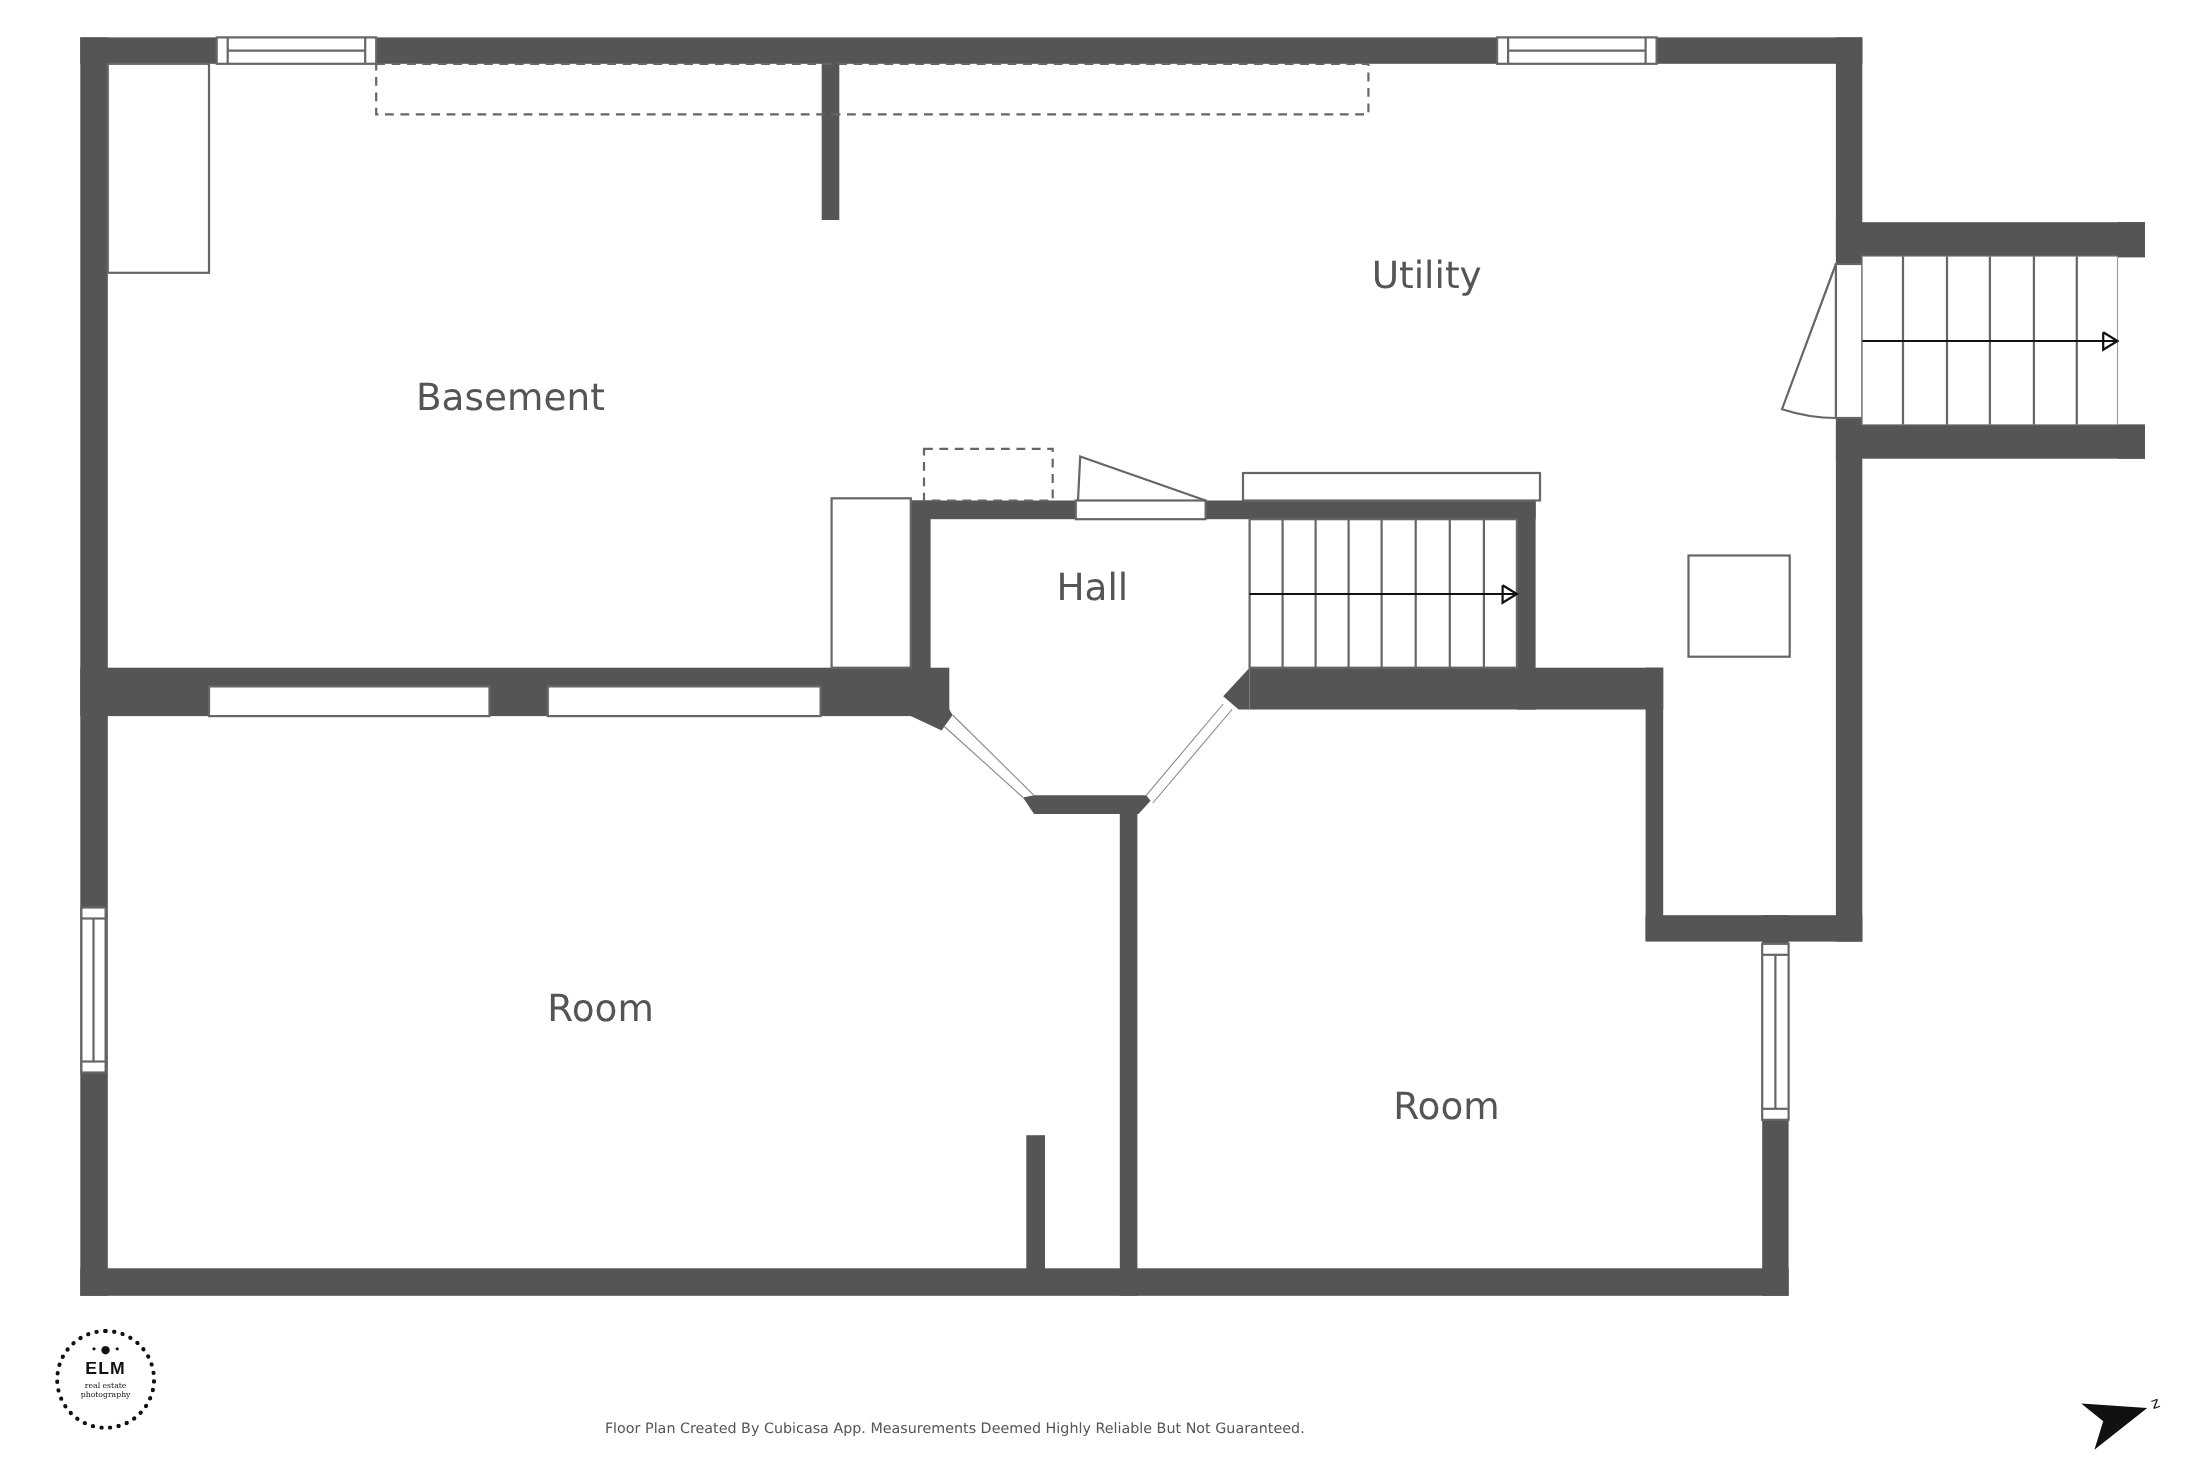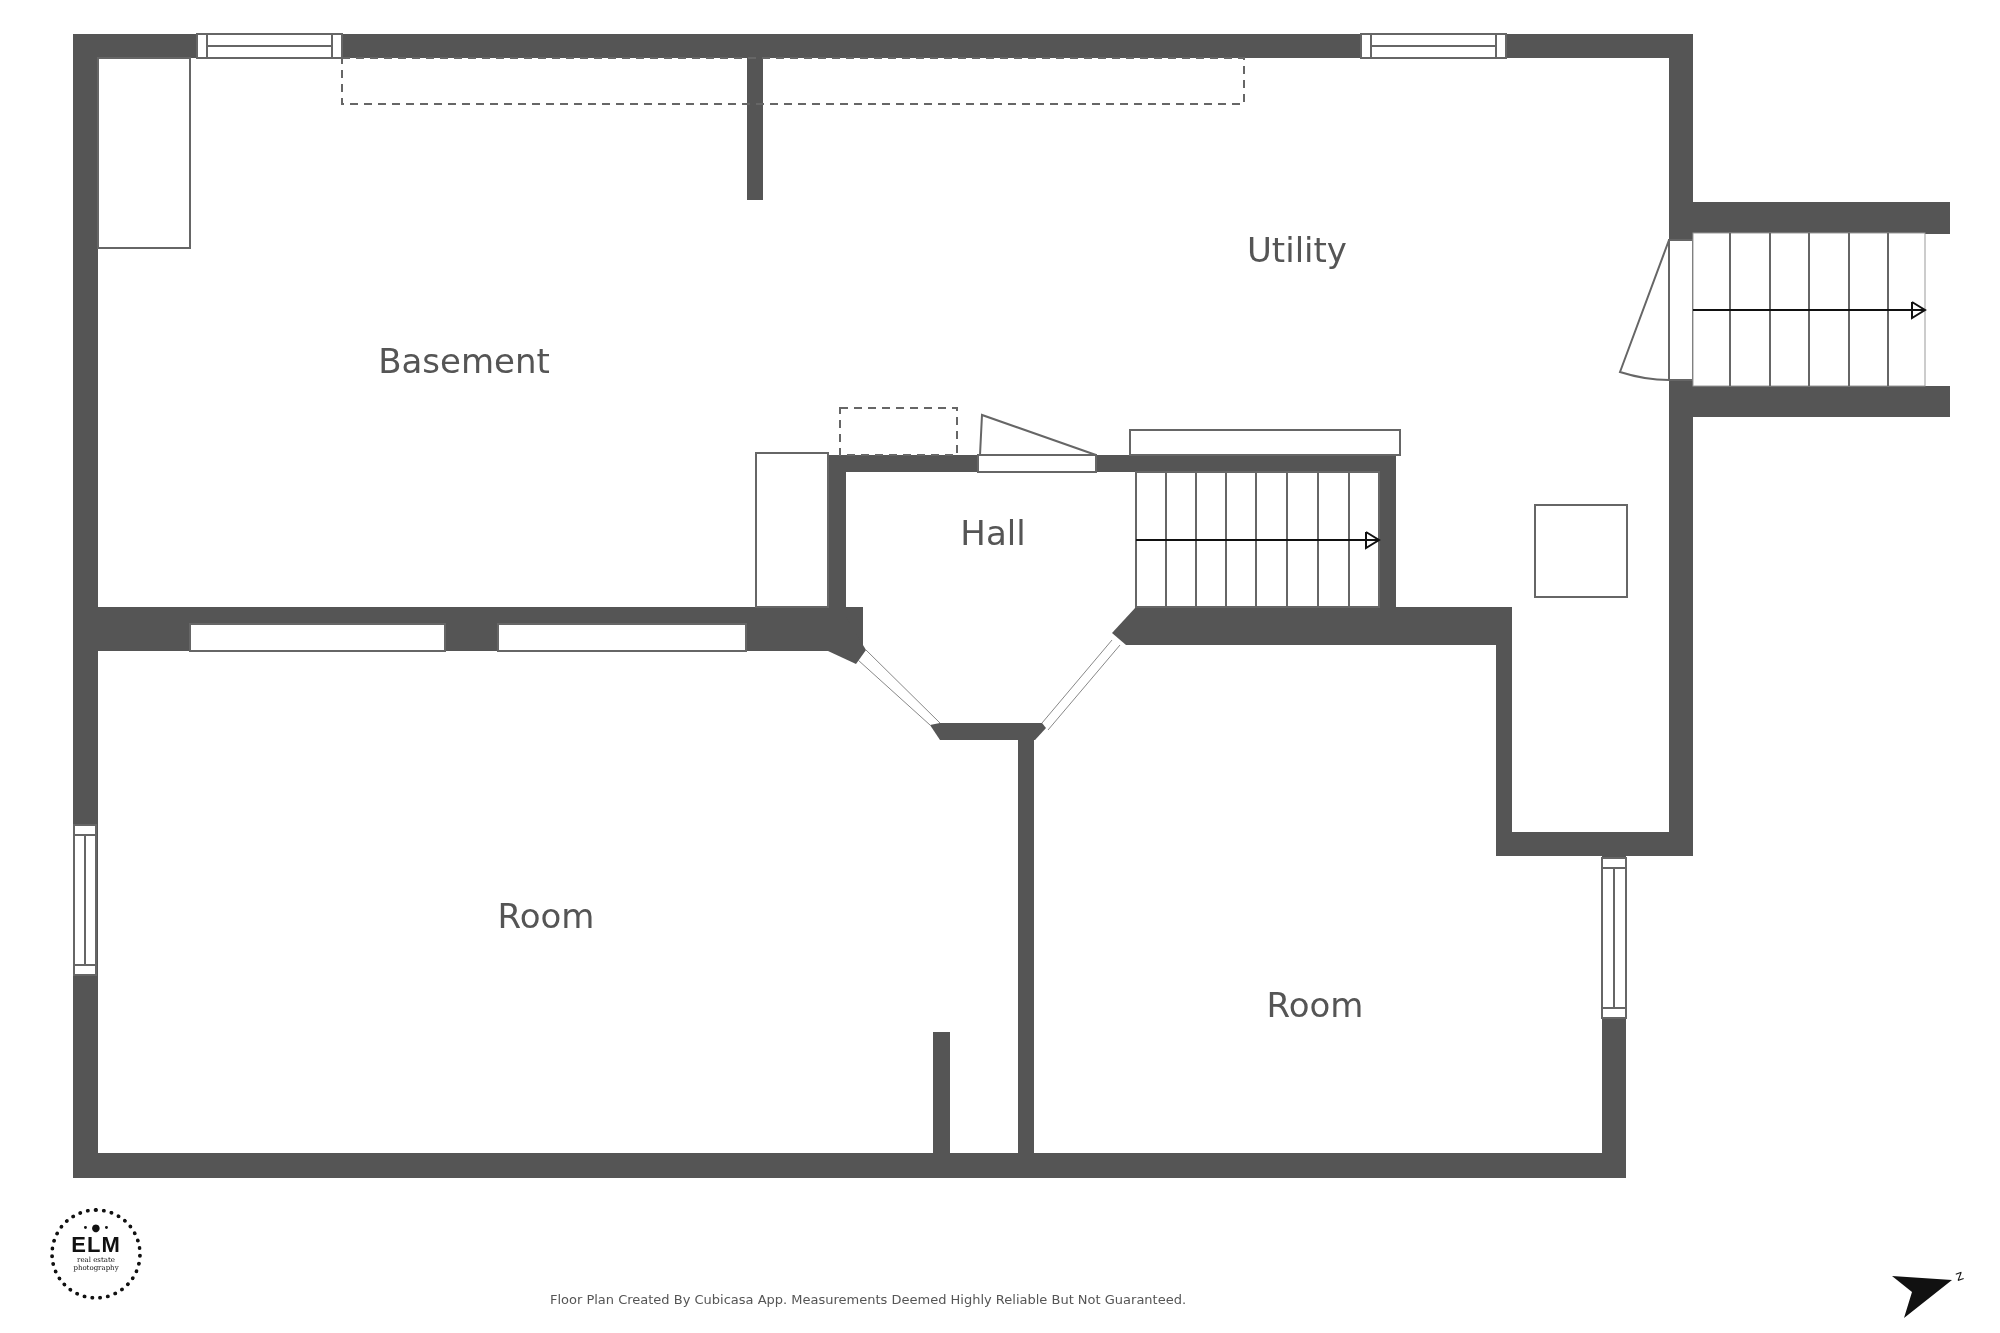--- a/index.html
+++ b/index.html
@@ -6,21 +6,21 @@
   body{width:2000px;height:1333px;position:relative;overflow:hidden;font-family:"DejaVu Sans","Liberation Sans",sans-serif;}
   #plan{position:absolute;left:0;top:0;}
   .wall{fill:#555555;}
   .fix{fill:#ffffff;stroke:#666666;stroke-width:2;}
   .dash{fill:none;stroke:#666666;stroke-width:2;stroke-dasharray:8 6;}
   .thin{fill:none;stroke:#666666;stroke-width:2;}
   .lbl{fill:#555555;font-family:"DejaVu Sans","Liberation Sans",sans-serif;font-size:34px;}
   .footer{position:absolute;left:0;width:1736px;top:1292px;text-align:center;font-size:13px;color:#555555;font-family:"DejaVu Sans","Liberation Sans",sans-serif;}
   .logo{position:absolute;left:50px;top:1208px;width:92px;height:92px;border-radius:50%;border:4px dotted #111;box-sizing:border-box;text-align:center;}
   .logo .dots{font-size:10px;line-height:12px;margin-top:10px;color:#111;}
-  .logo .brand{font-family:"Liberation Sans",sans-serif;font-weight:bold;font-size:22px;line-height:22px;color:#111;letter-spacing:1px;}
+  .logo .brand{font-family:"Liberation Sans",sans-serif;font-weight:bold;font-size:16px;line-height:22px;color:#111;letter-spacing:1px;}
   .logo .sub{font-family:"DejaVu Serif",serif;font-size:7px;line-height:8px;color:#111;}
   .north{position:absolute;left:1890px;top:1262px;}
 </style>
 </head>
 <body>
 
 <svg id="plan" width="2000" height="1333" viewBox="0 0 2000 1333">
 
   <g>
 

